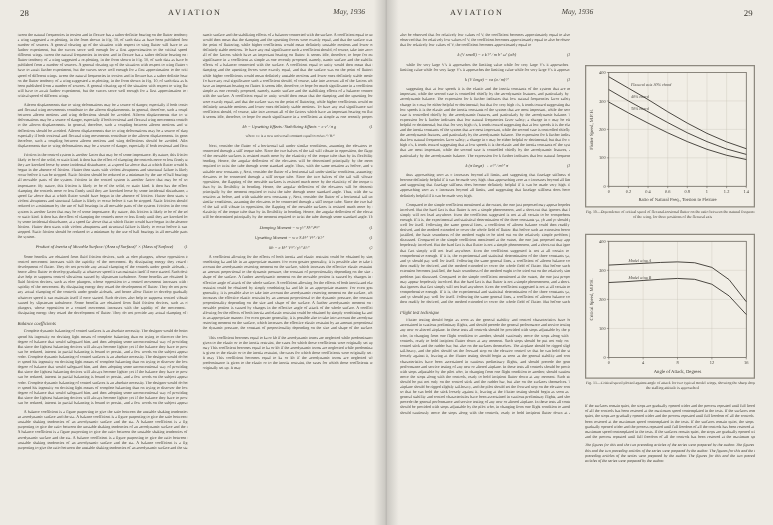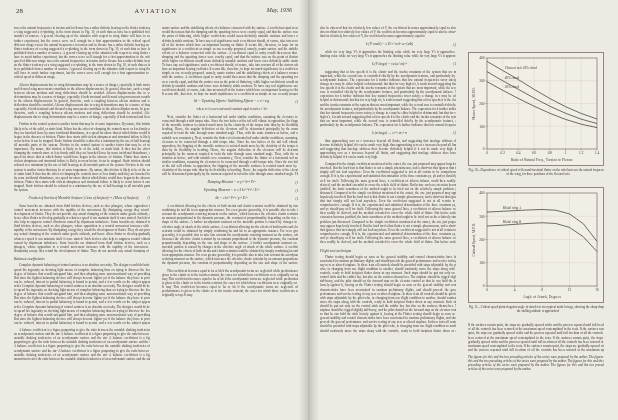--- a/index.html
+++ b/index.html
@@ -78,20 +78,25 @@
             <div class="eq"><span>Upsetting Moment = w c S k⁵⁄² V³⁄² ⁄ E¹⁄²</span><span class="eqnum">(19)</span></div>
             <div class="eq"><span>kb = c k⁵⁄² V³⁄² ⁄ γ¹⁄² E¹⁄²</span><span class="eqnum">(20)</span></div>
             <p class="para" style="max-height: 123px;">A coefficient allowing for the effects of both inertia and elastic restraint could be obtained by simply combining ka and kb in an appropriate manner. For even greater generality, it is possible also to take into account the aerodynamic restoring moment on the surface, which increases the effective elastic restraint by an amount proportional to the dynamic pressure, the constant of proportionality depending on the size and shape of the surface. A further aerodynamic moment on the movable portion is caused by changes in the effective angle of attack of the whole surface. A coefficient allowing for the effects of both inertia and elastic restraint could be obtained by simply combining ka and kb in an appropriate manner. For even greater generality, it is possible also to take into account the aerodynamic restoring moment on the surface, which increases the effective elastic restraint by an amount proportional to the dynamic pressure, the constant of proportionality depending on the size and shape of the surface. A further aerodynamic moment on the movable portion is caused by changes in the effective angle of attack of the whole surface. A coefficient allowing for the effects of both inertia and elastic restraint could be obtained by simply combining ka and kb in an appropriate manner. For even greater generality, it is possible also to take into account the aerodynamic restoring moment on the surface, which increases the effective elastic restraint by an amount proportional to the dynamic pressure, the constant of proportionality depending on the size and shape of the surface. A further aerodynamic moment on the movable portion is caused by changes in the effective angle of attack of the whole surface.</p>
             <p class="para" style="max-height: 57.4px;">This coefficient becomes equal to ka or kb if the aerodynamic terms are neglected while predominance is given to the elastic or to the inertia restraint, the cases for which those coefficients were originally set up. It may This coefficient becomes equal to ka or kb if the aerodynamic terms are neglected while predominance is given to the elastic or to the inertia restraint, the cases for which those coefficients were originally set up. It may This coefficient becomes equal to ka or kb if the aerodynamic terms are neglected while predominance is given to the elastic or to the inertia restraint, the cases for which those coefficients were originally set up. It may</p>
           </div>
       </div>
     </div>
   </div>
 
   <div class="page page-right">
+    <div class="pagehead ph-right">
+      <span class="jtitle">AVIATION</span>
+      <span class="jdate">May, 1936</span>
+      <span class="folio">29</span>
+    </div>
     <div class="cols">
       <div class="col">
         <div class="colInner" id="R1">
             <p class="para noindent" style="max-height: 24.6px;">also be observed that for relatively low values of V, the coefficient becomes approximately equal to also be observed that for relatively low values of V, the coefficient becomes approximately equal to also be observed that for relatively low values of V, the coefficient becomes approximately equal to</p>
             <div class="eq"><span>k (V small) = c E¹⁄² ⁄ m b² ω² (a⁄b)</span><span class="eqnum">(21)</span></div>
             <p class="para" style="max-height: 16.4px;">while for very large V's it approaches the limiting value while for very large V's it approaches the limiting value while for very large V's it approaches the limiting value while for very large V's it approaches the limiting value</p>
             <div class="eq"><span>k (V large) = va (a ⁄ m)¹⁄²</span><span class="eqnum">(22)</span></div>
             <p class="para" style="max-height: 114.8px;">suggesting that at low speeds it is the elastic and the inertia constants of the system that are most important, while the second case is controlled chiefly by the aerodynamic features, and particularly by the aerodynamic balance. The expression for k further indicates that low natural frequencies favor safety; a change in c may be either helpful or detrimental; but that for very high σ's, k tends toward suggesting that at low speeds it is the elastic and the inertia constants of the system that are most important, while the second case is controlled chiefly by the aerodynamic features, and particularly by the aerodynamic balance. The expression for k further indicates that low natural frequencies favor safety; a change in c may be either helpful or detrimental; but that for very high σ's, k tends toward suggesting that at low speeds it is the elastic and the inertia constants of the system that are most important, while the second case is controlled chiefly by the aerodynamic features, and particularly by the aerodynamic balance. The expression for k further indicates that low natural frequencies favor safety; a change in c may be either helpful or detrimental; but that for very high σ's, k tends toward suggesting that at low speeds it is the elastic and the inertia constants of the system that are most important, while the second case is controlled chiefly by the aerodynamic features, and particularly by the aerodynamic balance. The expression for k further indicates that low natural frequencies favor safety; a change in c may be either helpful or detrimental; but that for very high σ's, k tends toward</p>
             <div class="eq"><span>k (σ large) → c¹⁄² ⁄ m¹⁄² σ</span><span class="eqnum">(23)</span></div>
             <p class="para" style="max-height: 41px;">thus approaching zero as c increases beyond all limits, and suggesting that fuselage stiffness does become definitely helpful if it can be made very high. thus approaching zero as c increases beyond all limits, and suggesting that fuselage stiffness does become definitely helpful if it can be made very high. thus approaching zero as c increases beyond all limits, and suggesting that fuselage stiffness does become definitely helpful if it can be made very high.</p>

